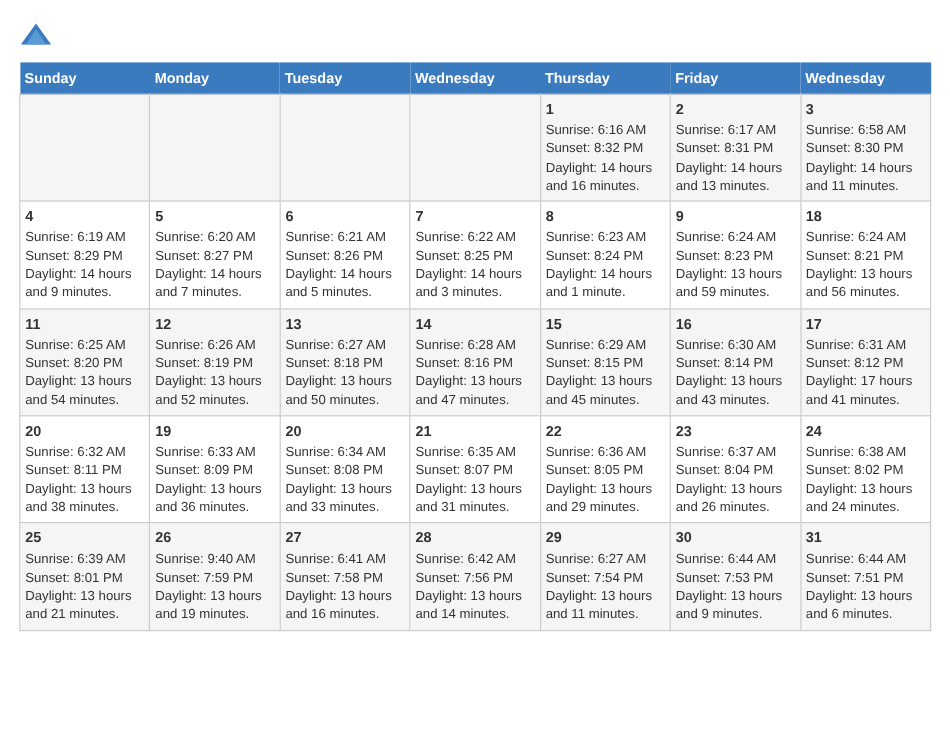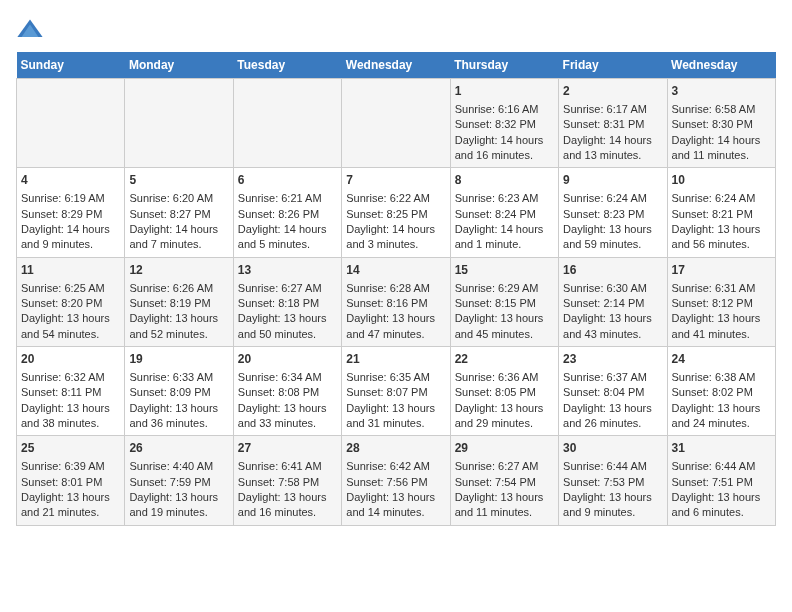--- a/index.html
+++ b/index.html
@@ -172,21 +172,21 @@
           <div>Sunset: 8:24 PM</div>
           <div>Daylight: 14 hours and 1 minute.</div>
         </td>
         <td>
           <span class="day-num">9</span>
           <div>Sunrise: 6:24 AM</div>
           <div>Sunset: 8:23 PM</div>
           <div>Daylight: 13 hours and 59 minutes.</div>
         </td>
         <td>
-          <span class="day-num">10</span>
+          <span class="day-num">18</span>
           <div>Sunrise: 6:24 AM</div>
           <div>Sunset: 8:21 PM</div>
           <div>Daylight: 13 hours and 56 minutes.</div>
         </td>
       </tr>
       <tr>
         <td>
           <span class="day-num">11</span>
           <div>Sunrise: 6:25 AM</div>
           <div>Sunset: 8:20 PM</div>
@@ -212,28 +212,28 @@
         </td>
         <td>
           <span class="day-num">15</span>
           <div>Sunrise: 6:29 AM</div>
           <div>Sunset: 8:15 PM</div>
           <div>Daylight: 13 hours and 45 minutes.</div>
         </td>
         <td>
           <span class="day-num">16</span>
           <div>Sunrise: 6:30 AM</div>
-          <div>Sunset: 2:14 PM</div>
+          <div>Sunset: 8:14 PM</div>
           <div>Daylight: 13 hours and 43 minutes.</div>
         </td>
         <td>
           <span class="day-num">17</span>
           <div>Sunrise: 6:31 AM</div>
           <div>Sunset: 8:12 PM</div>
-          <div>Daylight: 13 hours and 41 minutes.</div>
+          <div>Daylight: 17 hours and 41 minutes.</div>
         </td>
       </tr>
       <tr>
         <td>
           <span class="day-num">20</span>
           <div>Sunrise: 6:32 AM</div>
           <div>Sunset: 8:11 PM</div>
           <div>Daylight: 13 hours and 38 minutes.</div>
         </td>
         <td>
@@ -275,21 +275,21 @@
       </tr>
       <tr>
         <td>
           <span class="day-num">25</span>
           <div>Sunrise: 6:39 AM</div>
           <div>Sunset: 8:01 PM</div>
           <div>Daylight: 13 hours and 21 minutes.</div>
         </td>
         <td>
           <span class="day-num">26</span>
-          <div>Sunrise: 4:40 AM</div>
+          <div>Sunrise: 9:40 AM</div>
           <div>Sunset: 7:59 PM</div>
           <div>Daylight: 13 hours and 19 minutes.</div>
         </td>
         <td>
           <span class="day-num">27</span>
           <div>Sunrise: 6:41 AM</div>
           <div>Sunset: 7:58 PM</div>
           <div>Daylight: 13 hours and 16 minutes.</div>
         </td>
         <td>

